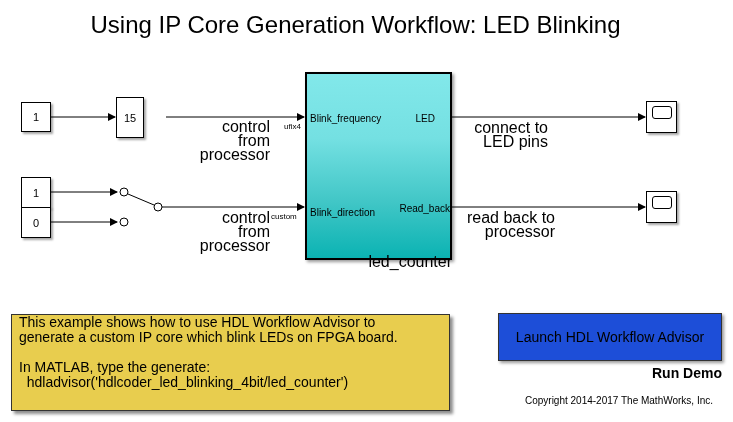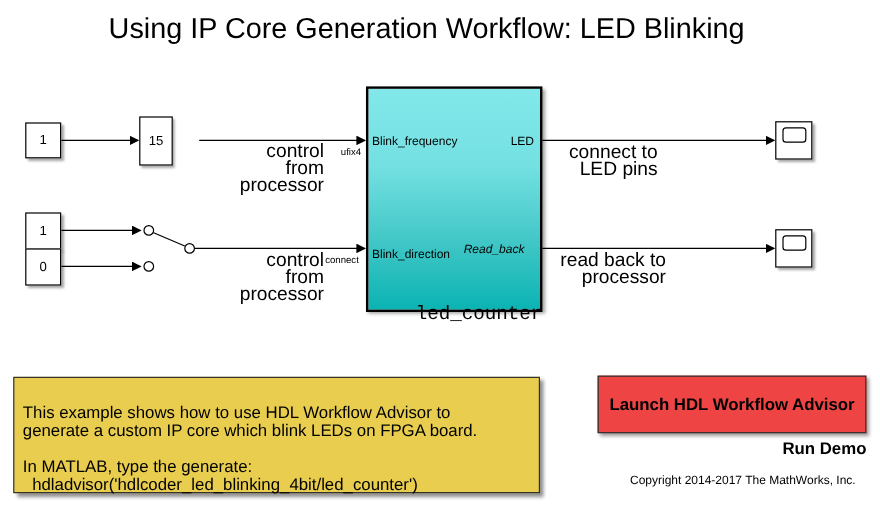--- a/index.html
+++ b/index.html
@@ -13,27 +13,27 @@
   .lbl { position: absolute; font-size: 16px; text-align: right; line-height: 14px; }
   .dtype { position: absolute; font-size: 8px; text-align: center; }
   .port { position: absolute; font-size: 10px; }
   svg.wires { position: absolute; left: 0; top: 0; }
   .subsys { position: absolute; left: 305px; top: 72px; width: 147px; height: 188px;
             box-sizing: border-box; border: 2px solid #000;
             background: linear-gradient(to bottom, #82e8ea 0%, #74e0e2 35%, #40c6c6 70%, #0bb3b3 100%);
             box-shadow: 2px 2px 3px rgba(0,0,0,0.4); }
   .note { position: absolute; left: 11px; top: 314px; width: 439px; height: 97px;
           box-sizing: border-box; background: #e8cd4e; border: 1px solid #333;
-          box-shadow: 3px 3px 3px rgba(0,0,0,0.45); padding: 21px 7px; font-size: 14px; line-height: 15px; }
+          box-shadow: 3px 3px 3px rgba(0,0,0,0.45); padding: 0 7px; font-size: 14px; line-height: 15px; }
   .note p { margin: 0; }
   .launch { position: absolute; left: 498px; top: 313px; width: 224px; height: 48px;
-            box-sizing: border-box; background: #ef4444; border: 1px solid #333;
+            box-sizing: border-box; background: #1d4ed8; border: 1px solid #333;
             box-shadow: 2px 2px 3px rgba(0,0,0,0.4);
             display: flex; align-items: center; justify-content: center;
-            font-size: 14px; font-weight: bold; cursor: pointer; }
+            font-size: 14px; font-weight: normal; cursor: pointer; }
   .rundemo { position: absolute; left: 498px; width: 224px; top: 365px; text-align: right;
              font-size: 14px; font-weight: bold; }
   .copyright { position: absolute; left: 500px; width: 238px; top: 395px; text-align: center; font-size: 10px; }
   .scope-screen { position: absolute; left: 5px; top: 4px; width: 20px; height: 13px;
                   border: 1px solid #000; border-radius: 3px; box-sizing: border-box; }
 </style>
 </head>
 <body>
 
 <div class="abs title">Using IP Core Generation Workflow: LED Blinking</div>
@@ -68,33 +68,33 @@
 </div>
 <div class="blk" style="left:21px;top:207px;width:30px;height:31px;">
   <span>0</span>
 </div>
 
 <div class="lbl" style="left:190px;top:120px;width:80px;white-space:pre-line;">control from
 processor</div>
 <div class="dtype" style="left:284px;top:122px;">ufix4</div>
 <div class="lbl" style="left:190px;top:211px;width:80px;white-space:pre-line;">control from
 processor</div>
-<div class="dtype" style="left:271px;top:212px;">connect</div>
+<div class="dtype" style="left:271px;top:212px;">custom</div>
 <div class="lbl" style="left:468px;top:121px;width:80px;white-space:pre-line;">connect to
 LED pins</div>
 <div class="lbl" style="left:465px;top:211px;width:90px;white-space:pre-line;">read back to
 processor</div>
 
 <div class="subsys">
   <div class="port" style="left:3px;top:39px;">Blink_frequency</div>
   <div class="port" style="left:3px;top:133px;">Blink_direction</div>
-  <div class="port" style="right:5px;top:39px;">LED</div>
-  <div class="port" style="right:13px;top:129px;font-style:italic;">Read_back</div>
+  <div class="port" style="right:15px;top:39px;">LED</div>
+  <div class="port" style="right:0;top:129px;">Read_back</div>
 </div>
-<div class="lbl" style="left:305px;top:255px;width:147px;font-family:Liberation Mono, monospace;">led_counter</div>
+<div class="lbl" style="left:305px;top:255px;width:147px;">led_counter</div>
 
 <div class="blk" style="left:646px;top:101px;width:31px;height:32px;">
   <div class="scope-screen"></div>
 </div>
 <div class="blk" style="left:646px;top:191px;width:31px;height:32px;">
   <div class="scope-screen"></div>
 </div>
 
 <div class="note">
   <p>This example shows how to use HDL Workflow Advisor to</p>

